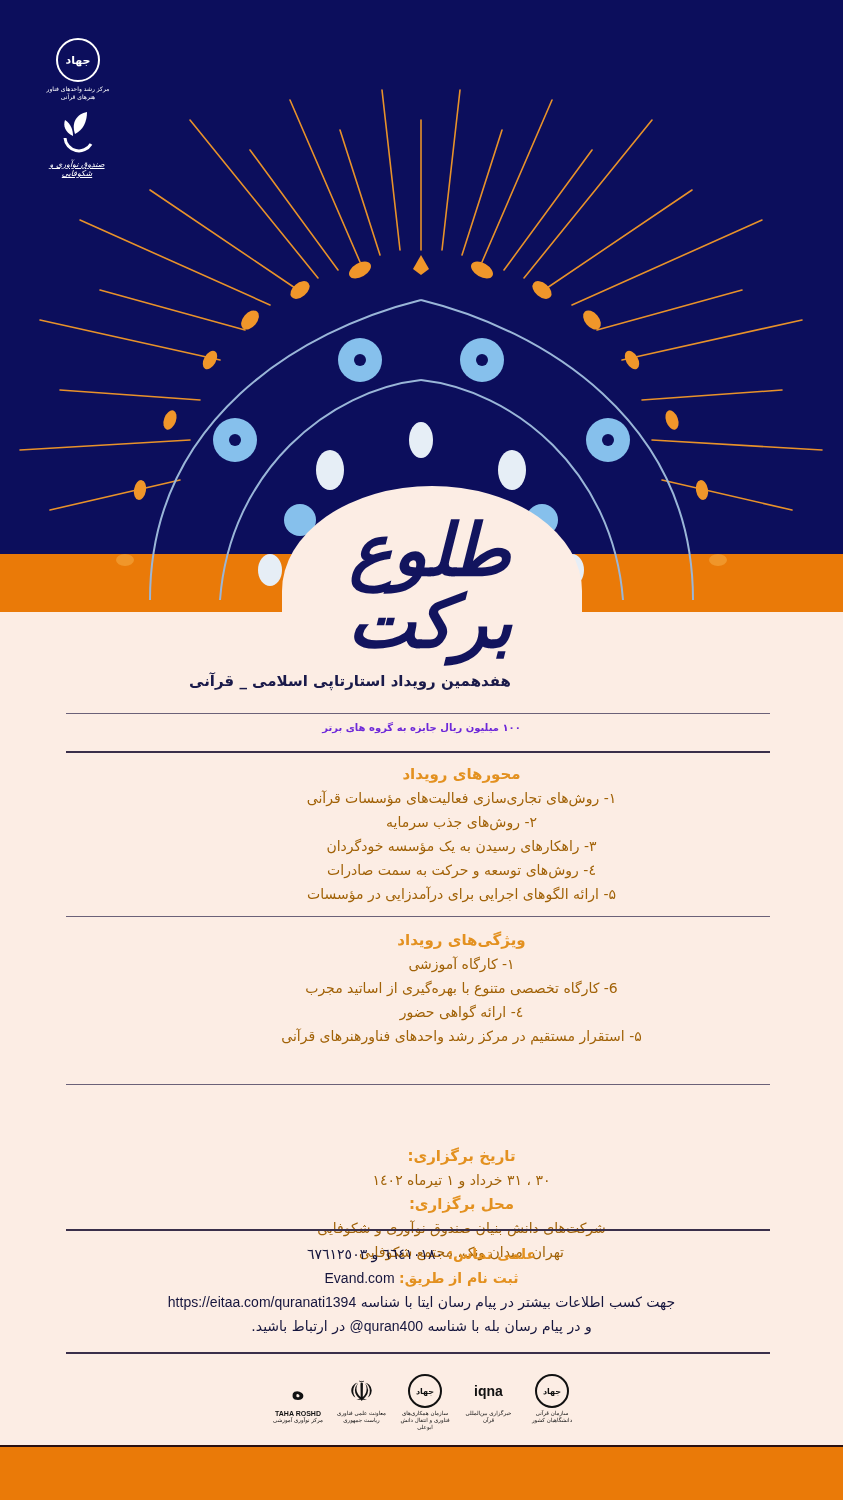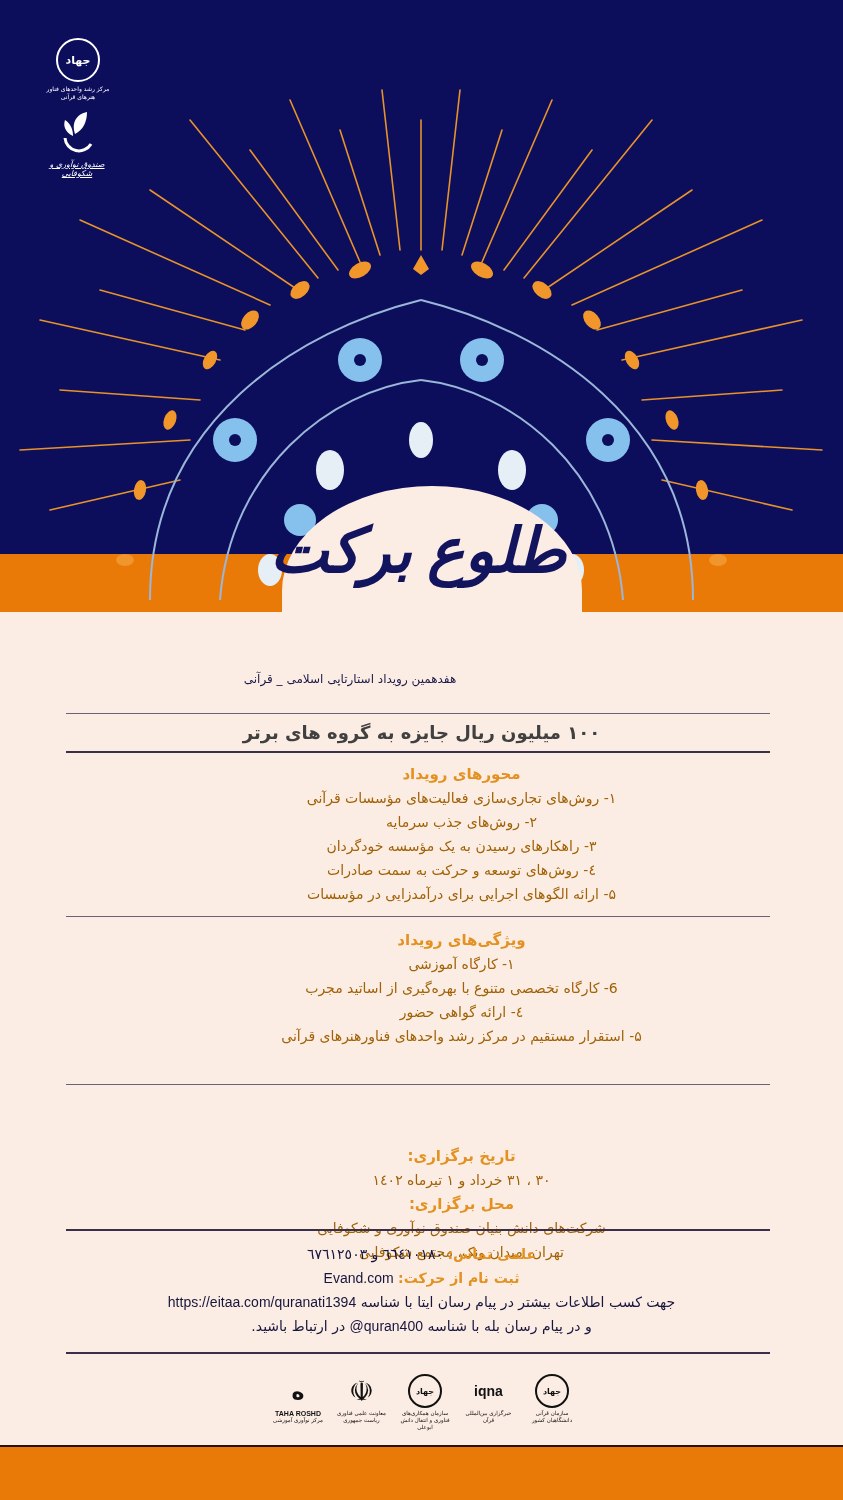--- a/index.html
+++ b/index.html
@@ -14,28 +14,28 @@
   .cream-bottom { position: absolute; left: 0; top: 612px; width: 843px; height: 834px; background: #fcede4; }
 
   .logo-top { position: absolute; left: 38px; top: 38px; width: 80px; text-align: center; color: #fff; }
   .seal { width: 44px; height: 44px; border-radius: 50%; border: 2px solid #fff; margin: 0 auto; display:flex; align-items:center; justify-content:center; font-size: 11px; font-weight: bold; }
   .logo-cap { font-size: 6px; line-height: 8px; margin-top: 3px; direction: rtl; }
   .logo-leaf { position: absolute; left: 42px; top: 108px; width: 70px; text-align: center; color:#fff; }
   .logo-leaf .cap { font-size: 8px; margin-top: 2px; direction: rtl; font-style: italic; text-decoration: underline; }
 
   .cloud { position: absolute; left: 282px; top: 486px; width: 300px; height: 150px; background: #fcede4; border-radius: 50% 50% 10px 10px / 70% 70% 10px 10px; }
 
-  .title-callig { position: absolute; left: 270px; top: 520px; width: 320px; text-align: left; font-family: Liberation Serif, serif; font-size: 62px; font-weight: bold; color: #12145e; direction: rtl; font-style: italic; letter-spacing: -2px; line-height: 1; }
-
-  .subtitle { position: absolute; left: 0; top: 672px; width: 700px; text-align: center; font-size: 12px; font-weight: normal; color: #1a1a4a; direction: rtl; }
+  .title-callig { position: absolute; left: 270px; top: 520px; width: 320px; text-align: center; font-family: Liberation Mono, monospace; font-size: 72px; font-weight: bold; color: #12145e; direction: rtl; font-style: italic; letter-spacing: -2px; line-height: 1; }
+
+  .subtitle { position: absolute; left: 0; top: 672px; width: 700px; text-align: center; font-size: 15px; font-weight: bold; color: #1a1a4a; direction: rtl; }
 
   .rule { position: absolute; left: 66px; width: 704px; height: 2px; background: #3a2f4a; }
   .rule.thin { height: 1px; background: #6b6178; }
 
-  .prize { position: absolute; left: 0; top: 722px; width: 843px; text-align: center; font-size: 18px; font-weight: bold; color: #404040; direction: rtl; }
+  .prize { position: absolute; left: 0; top: 722px; width: 843px; text-align: center; font-size: 10px; font-weight: bold; color: #6d28d9; direction: rtl; }
 
   .section { position: absolute; left: 0; width: 843px; text-align: center; direction: rtl; margin-left: 40px; }
   .section .head { color: #e39120; font-size: 15px; font-weight: bold; line-height: 24px; }
   .section .item { color: #a16207; font-size: 14px; line-height: 24px; }
 
   .contact { position: absolute; left: 0; top: 1242px; width: 843px; text-align: center; direction: rtl; font-size: 14px; line-height: 24px; color: #15153d; }
   .contact .lbl { color: #e39120; font-weight: bold; }
   .contact .ltr { direction: ltr; unicode-bidi: embed; font-family: "Liberation Sans", sans-serif; }
 
   .partners { position: absolute; left: 270px; top: 1372px; width: 310px; height: 62px; display: flex; justify-content: space-between; align-items: flex-start; }
@@ -194,21 +194,21 @@
 </div>
 
 <div class="rule" style="top:1229px"></div>
 
 <div class="contact">
   <div>
     <span class="lbl">علمی تماس:</span>
     <span>٦٦٤١٠١٨٠ و ٦٧٦١٢٥٠٣</span>
   </div>
   <div>
-    <span class="lbl">ثبت نام از حرکت:</span>
+    <span class="lbl">ثبت نام از طریق:</span>
     <span class="ltr">Evand.com</span>
   </div>
   <div>
     <span>جهت کسب اطلاعات بیشتر در پیام رسان ایتا با شناسه</span>
     <span class="ltr">https://eitaa.com/quranati1394</span>
   </div>
   <div>
     <span>و در پیام رسان بله با شناسه</span>
     <span class="ltr">@quran400</span>
     <span>در ارتباط باشید.</span>

